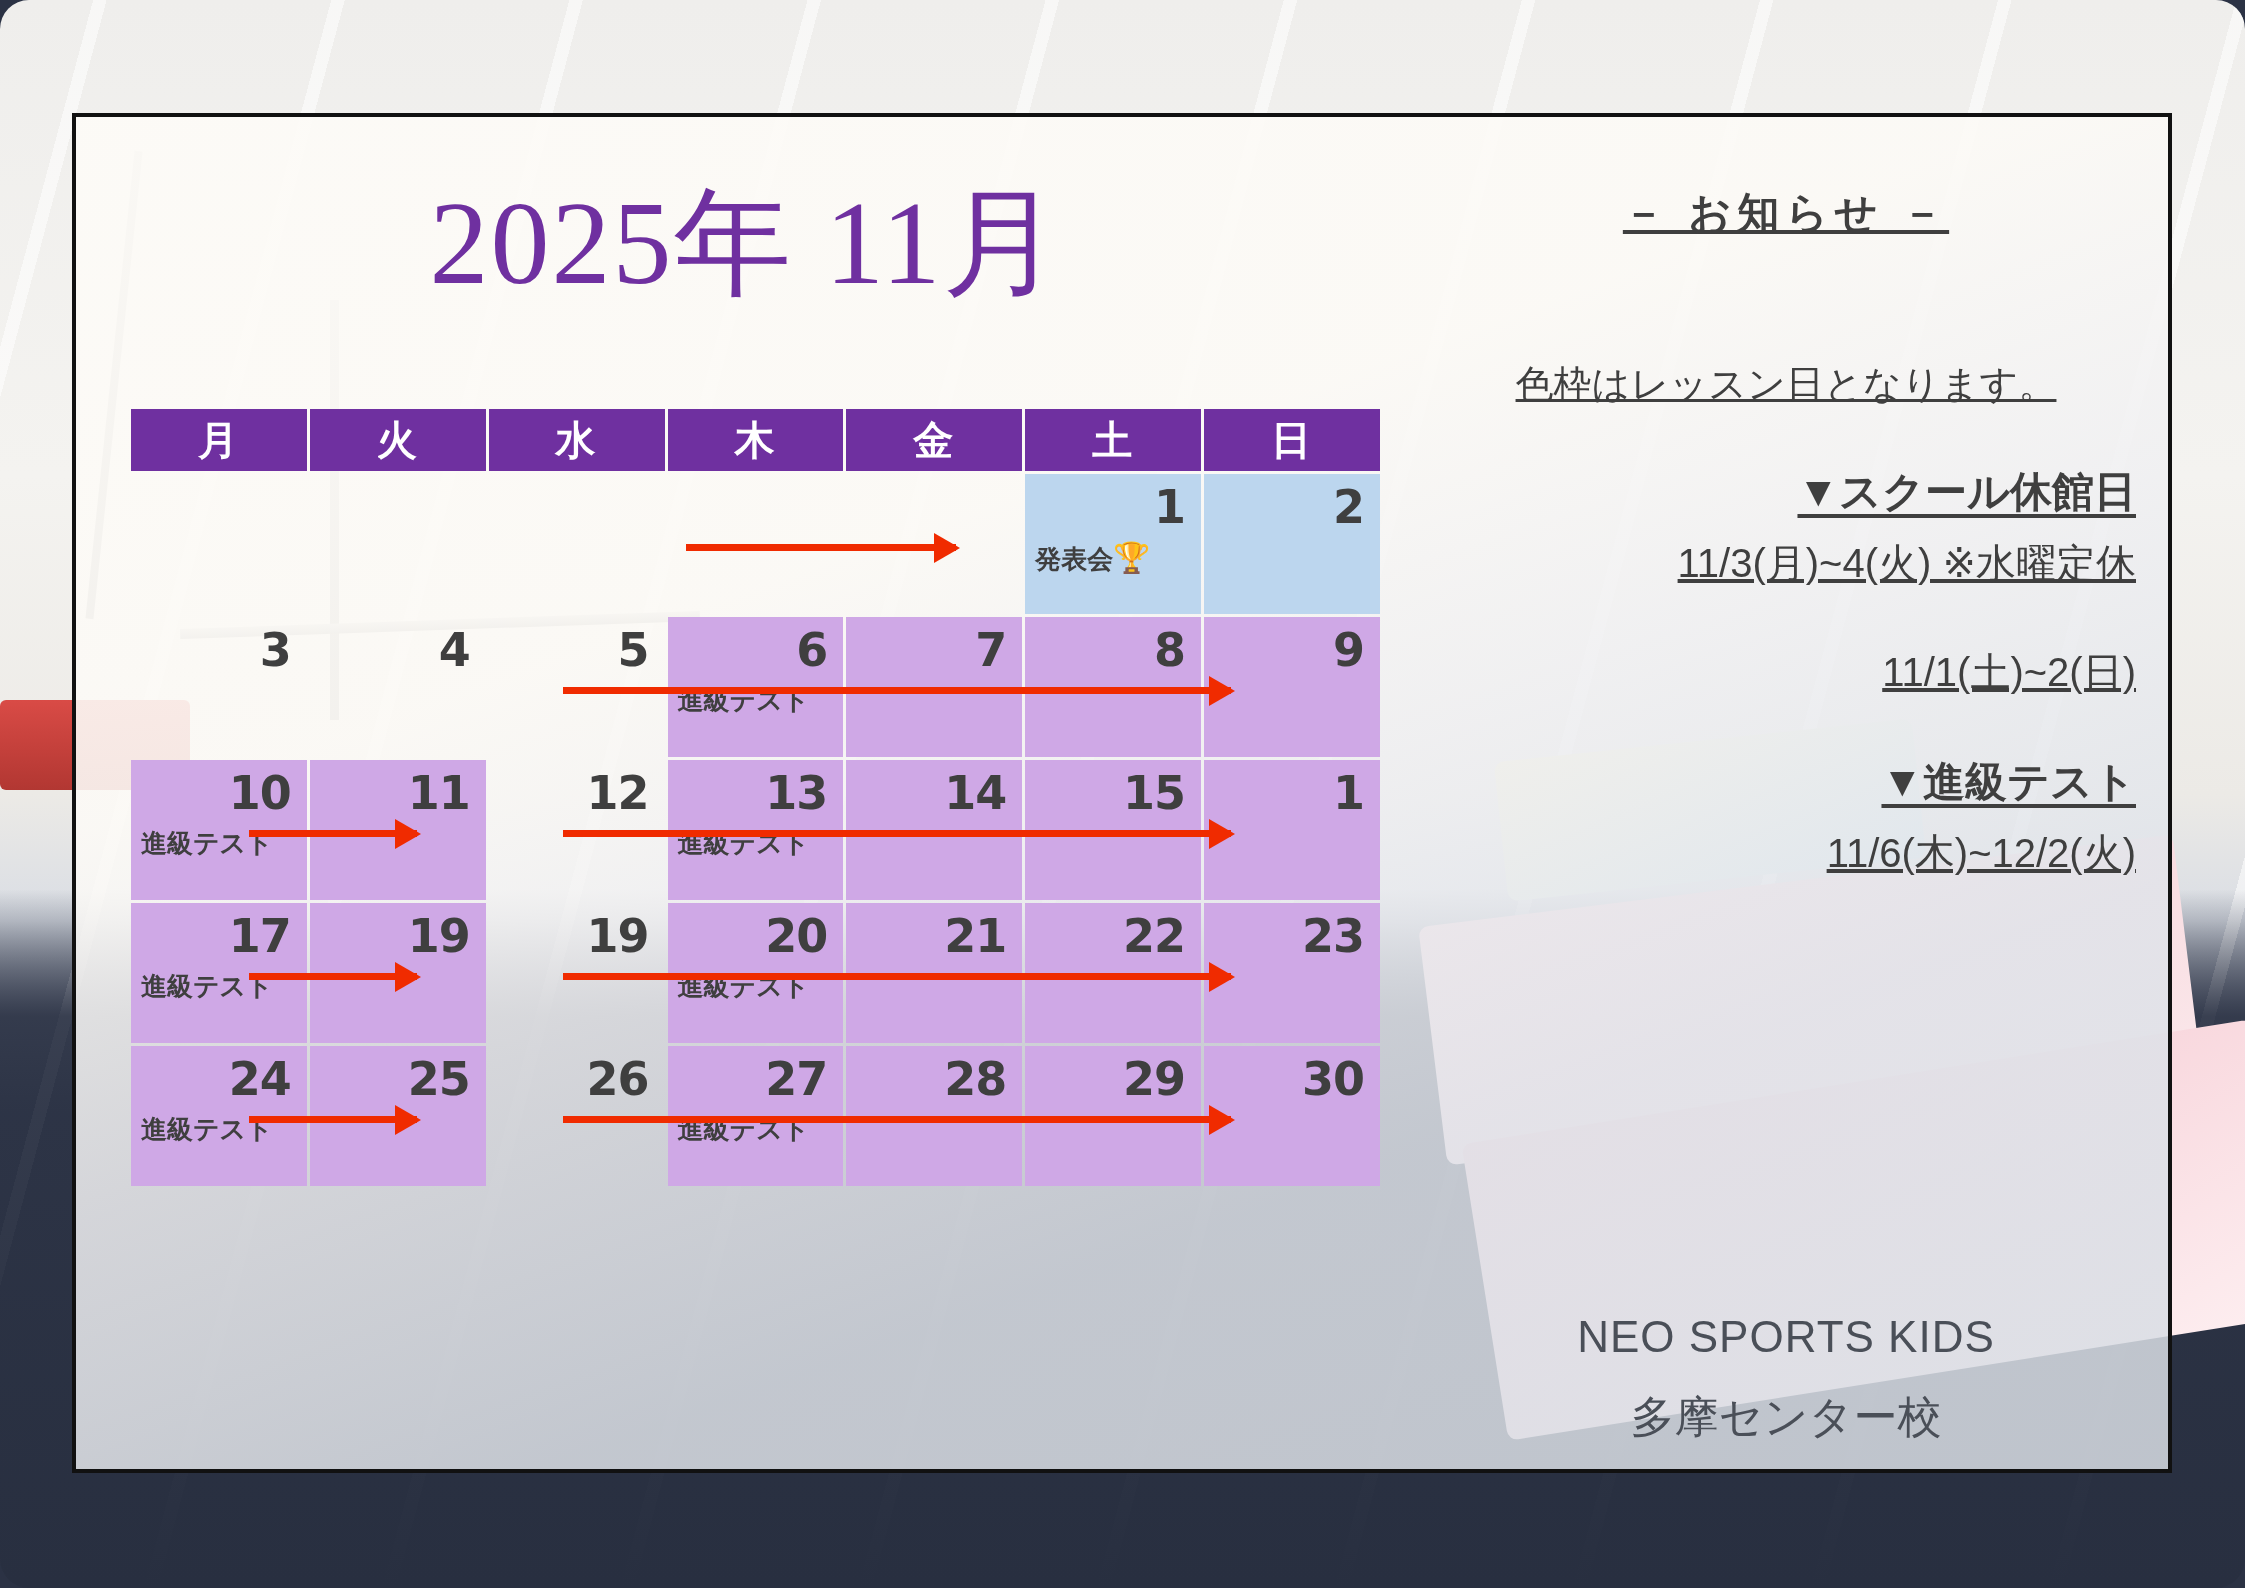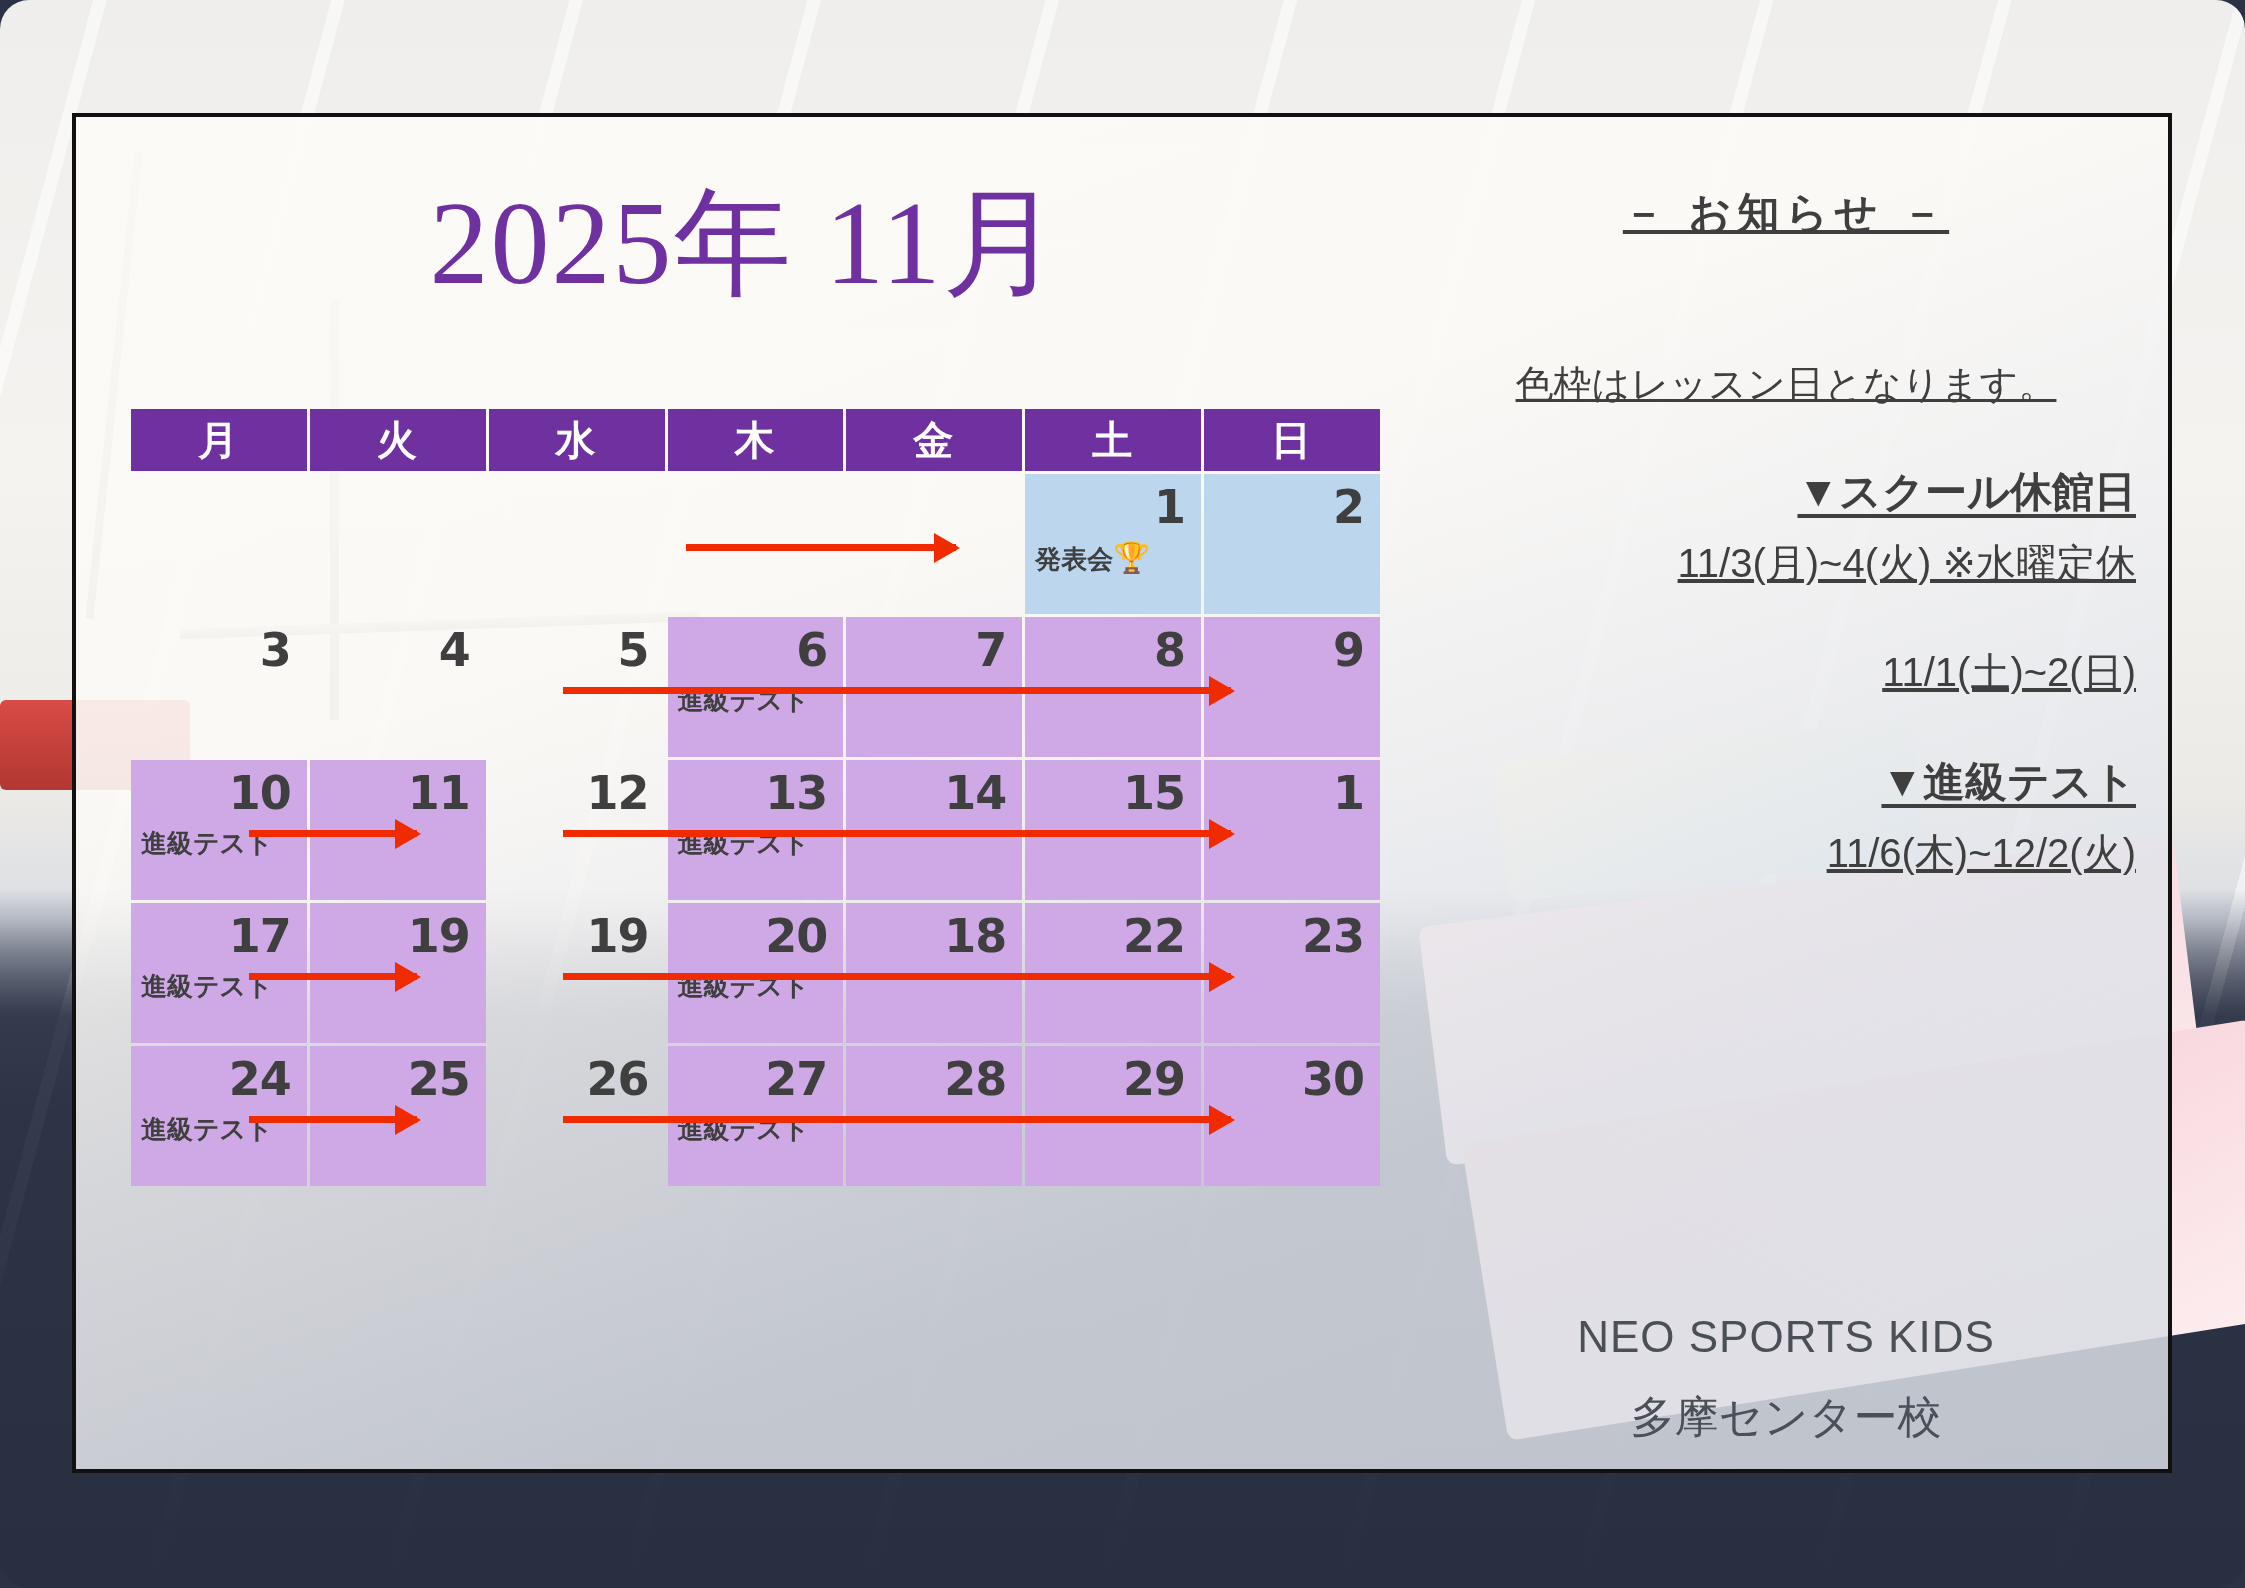--- a/index.html
+++ b/index.html
@@ -213,21 +213,21 @@
               <div class="dnum">19</div>
             </td>
             <td>
               <div class="dnum">19</div>
             </td>
             <td class="lesson">
               <div class="dnum">20</div>
               <div class="dlabel">進級テスト</div>
             </td>
             <td class="lesson">
-              <div class="dnum">18</div>
+              <div class="dnum">21</div>
             </td>
             <td class="lesson">
               <div class="dnum">22</div>
             </td>
             <td class="lesson">
               <div class="dnum">23</div>
             </td>
           </tr>
           <tr>
             <td class="lesson">

